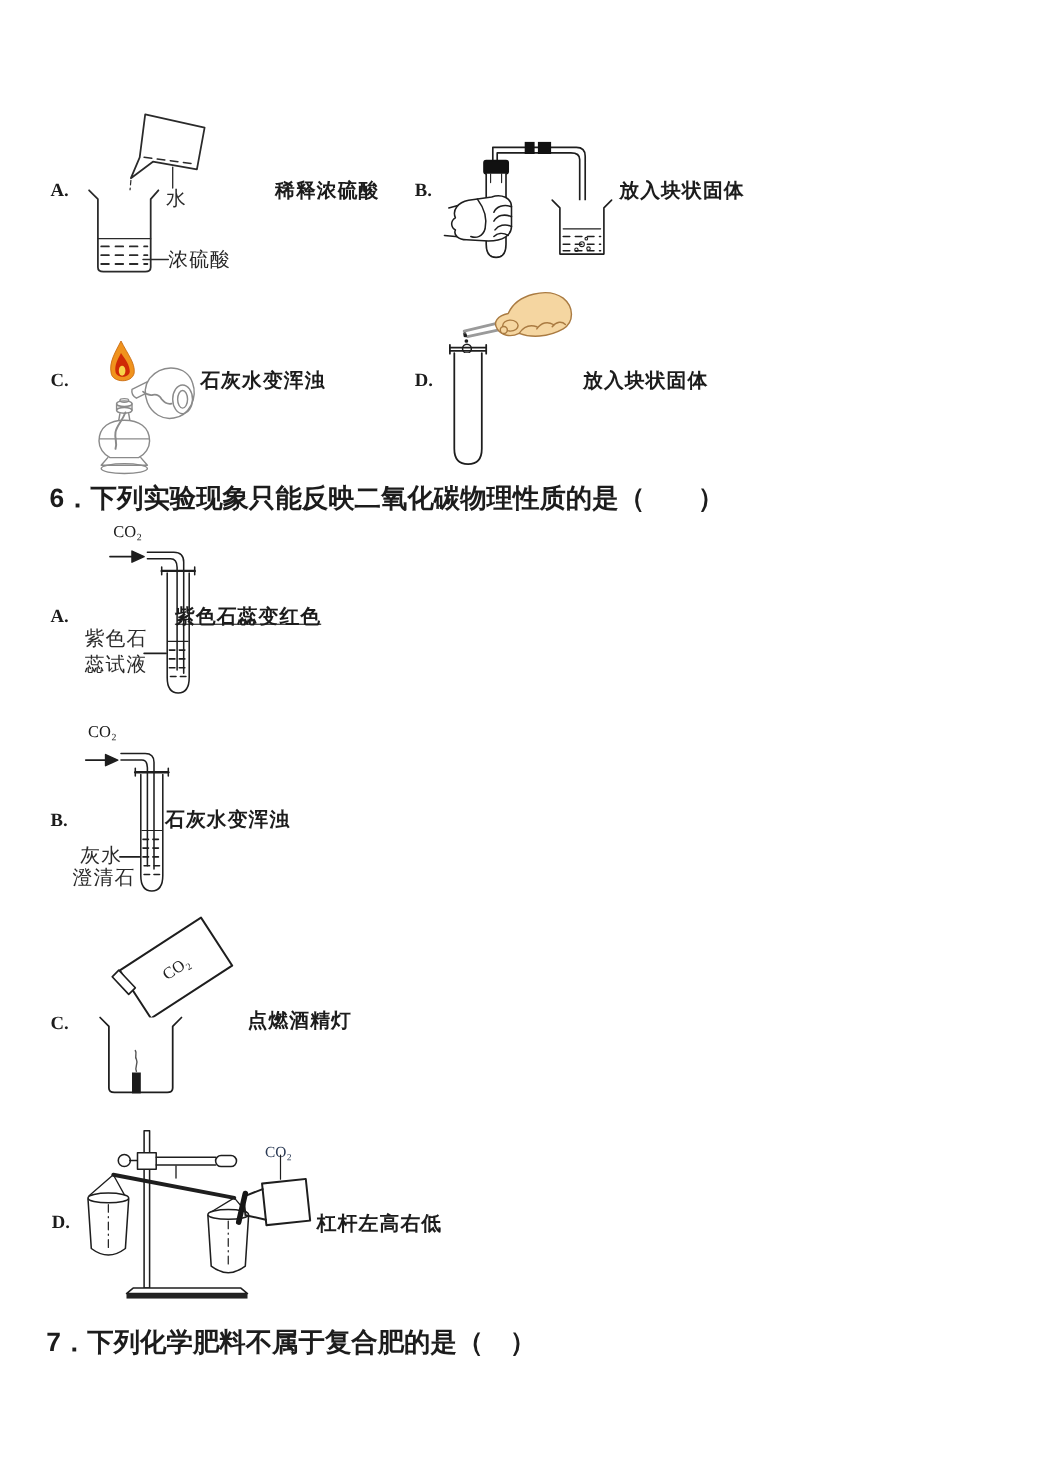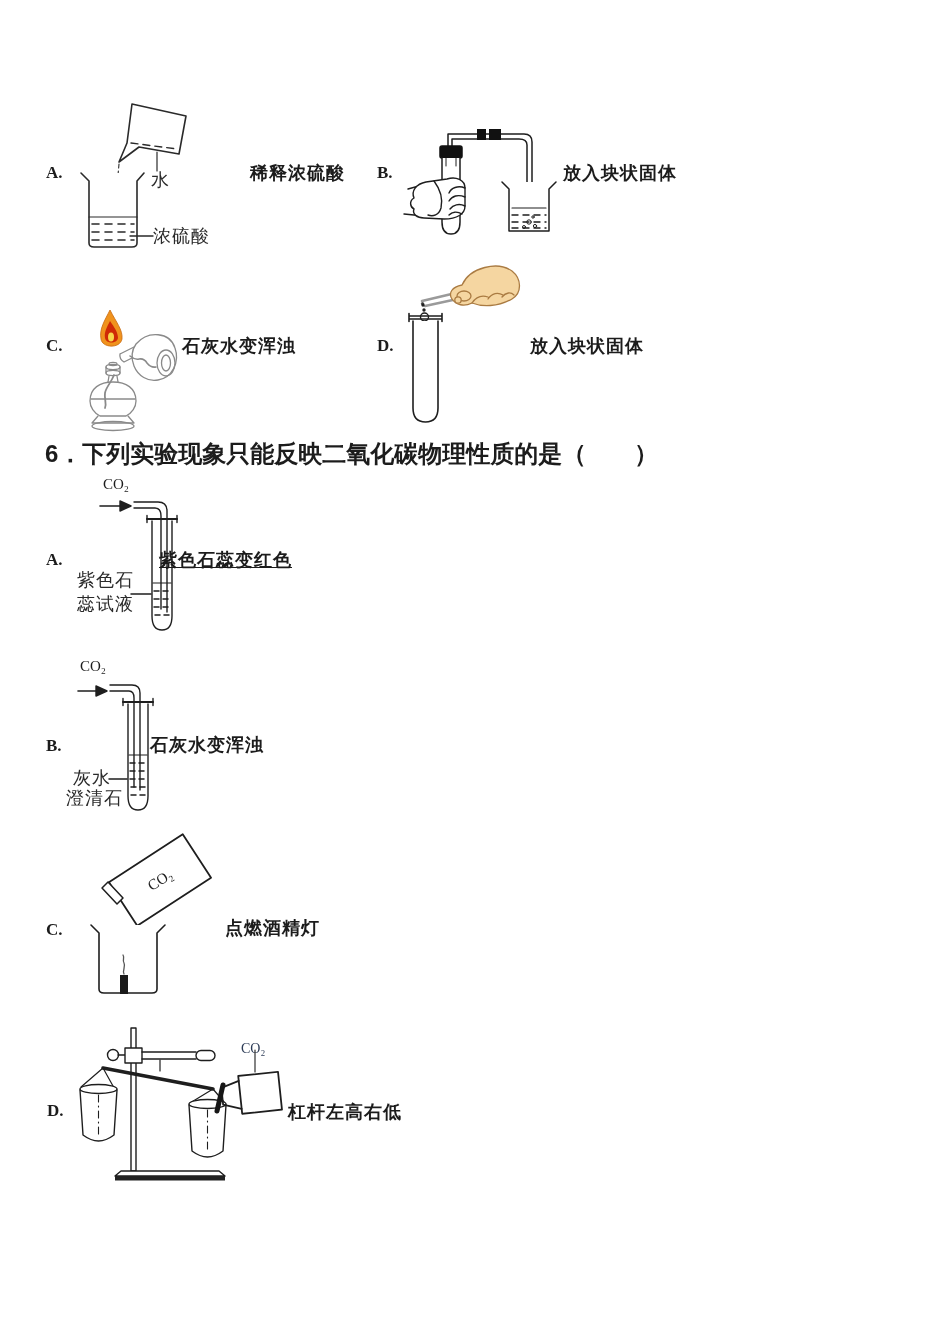--- a/index.html
+++ b/index.html
@@ -259,14 +259,15 @@
         <rect x="172" y="52" width="40" height="38" fill="#ffffff" stroke-width="1.8"></rect>
         <path d="M 154,62 L 172,57 M 154,79 L 172,85 M 154,62 L 154,79" stroke-width="1.8"></path>
       </g>
       <path d="M 155,63 L 149,89" stroke="#161616" stroke-width="5"></path>
       <path d="M 187,28 L 187,50" stroke-width="1.1"></path>
     </g>
   </svg>
   <span class="abs letter" style="left:47px;top:1101px;">D.</span>
   <span class="abs cap" style="left:288px;top:1102px;">杠杆左高右低</span>
 
+  <span class="abs q" style="left:42px;top:1207px;">7．下列化学肥料不属于复合肥的是（　）</span>
 
 </div>
 
 </body></html>

